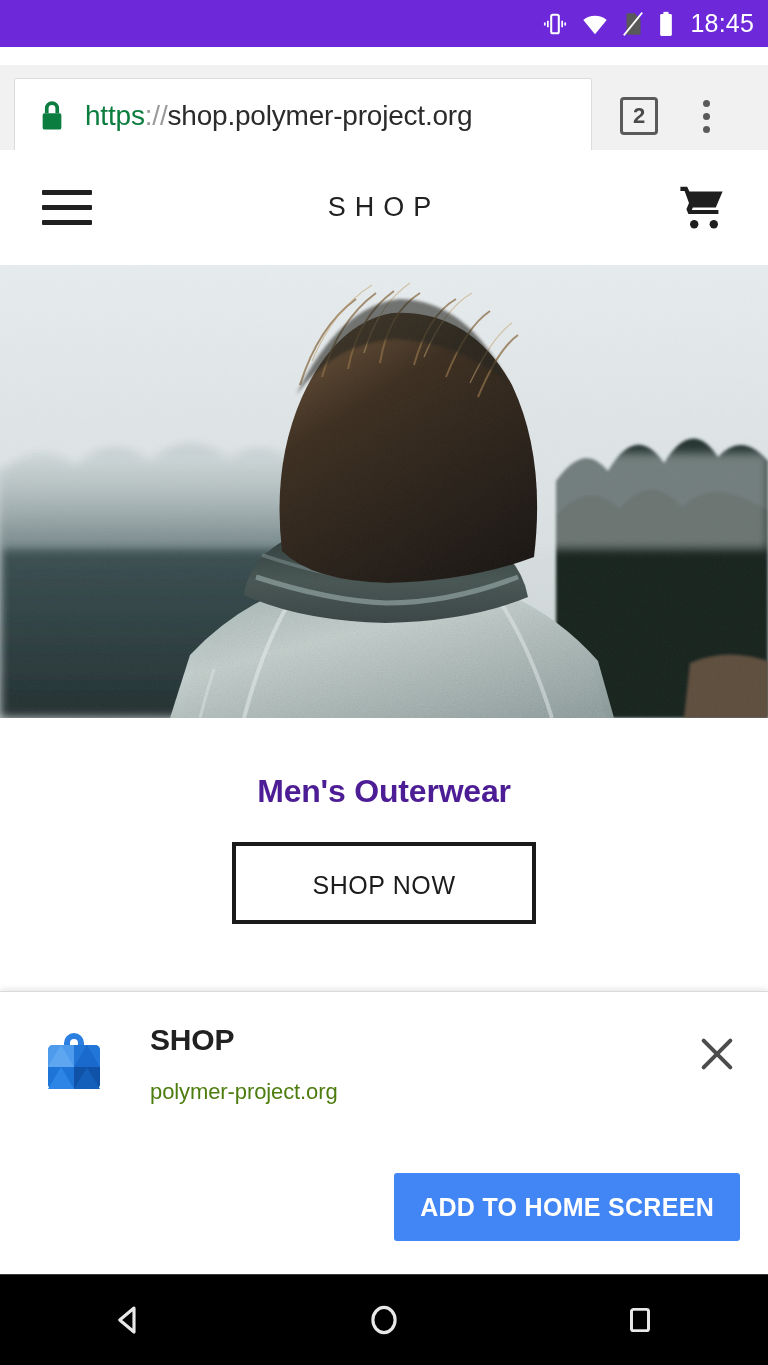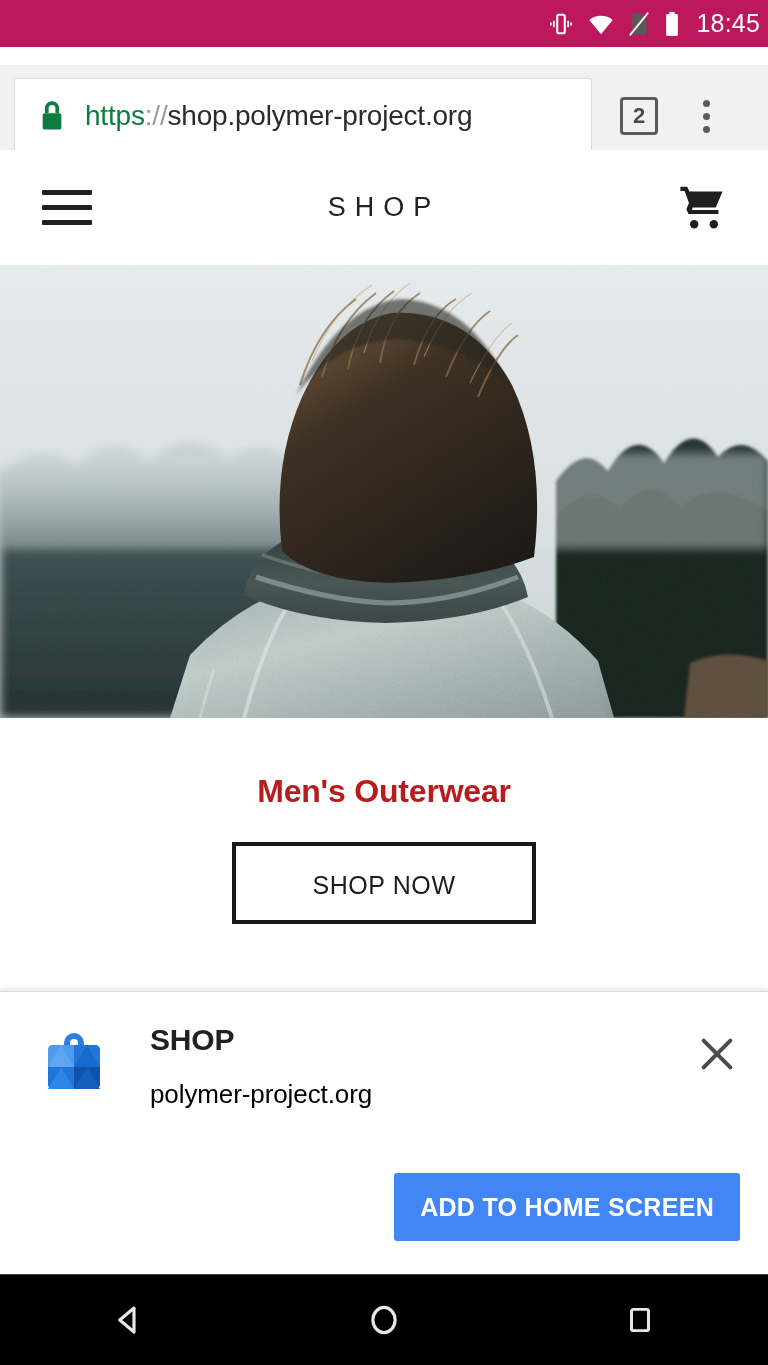--- a/index.html
+++ b/index.html
@@ -19,25 +19,25 @@
     overflow: hidden;
     background: #ffffff;
   }
 
   
   #status-bar {
     position: absolute;
     top: 0; left: 0;
     width: 768px;
     height: 47px;
-    background: #be185d;
+    background: #6d28d9;
     display: flex;
     align-items: center;
     justify-content: flex-end;
-    padding-right: 8px;
+    padding-right: 14px;
   }
   .status-icon {
     display: flex;
     align-items: center;
     justify-content: center;
     margin-left: 13px;
   }
   #status-clock {
     color: #ffffff;
     font-size: 25px;
@@ -172,21 +172,21 @@
   
   #category-block {
     width: 768px;
     padding-top: 55px;
     text-align: center;
     background: #ffffff;
   }
   #category-title {
     font-size: 32px;
     font-weight: bold;
-    color: #b91c1c;
+    color: #4c1d95;
     letter-spacing: -0.2px;
     font-family: "Liberation Sans", sans-serif;
   }
   #shop-now-button {
     display: inline-block;
     margin-top: 32px;
     width: 304px;
     height: 82px;
     line-height: 78px;
     border: 4px solid #1a1a1a;
@@ -226,22 +226,22 @@
   }
   #banner-app-name {
     font-size: 30px;
     font-weight: bold;
     color: #212121;
     letter-spacing: -0.2px;
     font-family: "Liberation Sans", sans-serif;
   }
   #banner-app-origin {
     margin-top: 22px;
-    font-size: 26px;
-    color: #000000;
+    font-size: 22px;
+    color: #4d7c0f;
     letter-spacing: -0.1px;
     font-family: "Liberation Sans", sans-serif;
   }
   #banner-close {
     flex: 0 0 auto;
     width: 54px; height: 54px;
     display: flex;
     align-items: center;
     justify-content: center;
     margin-top: 6px;

